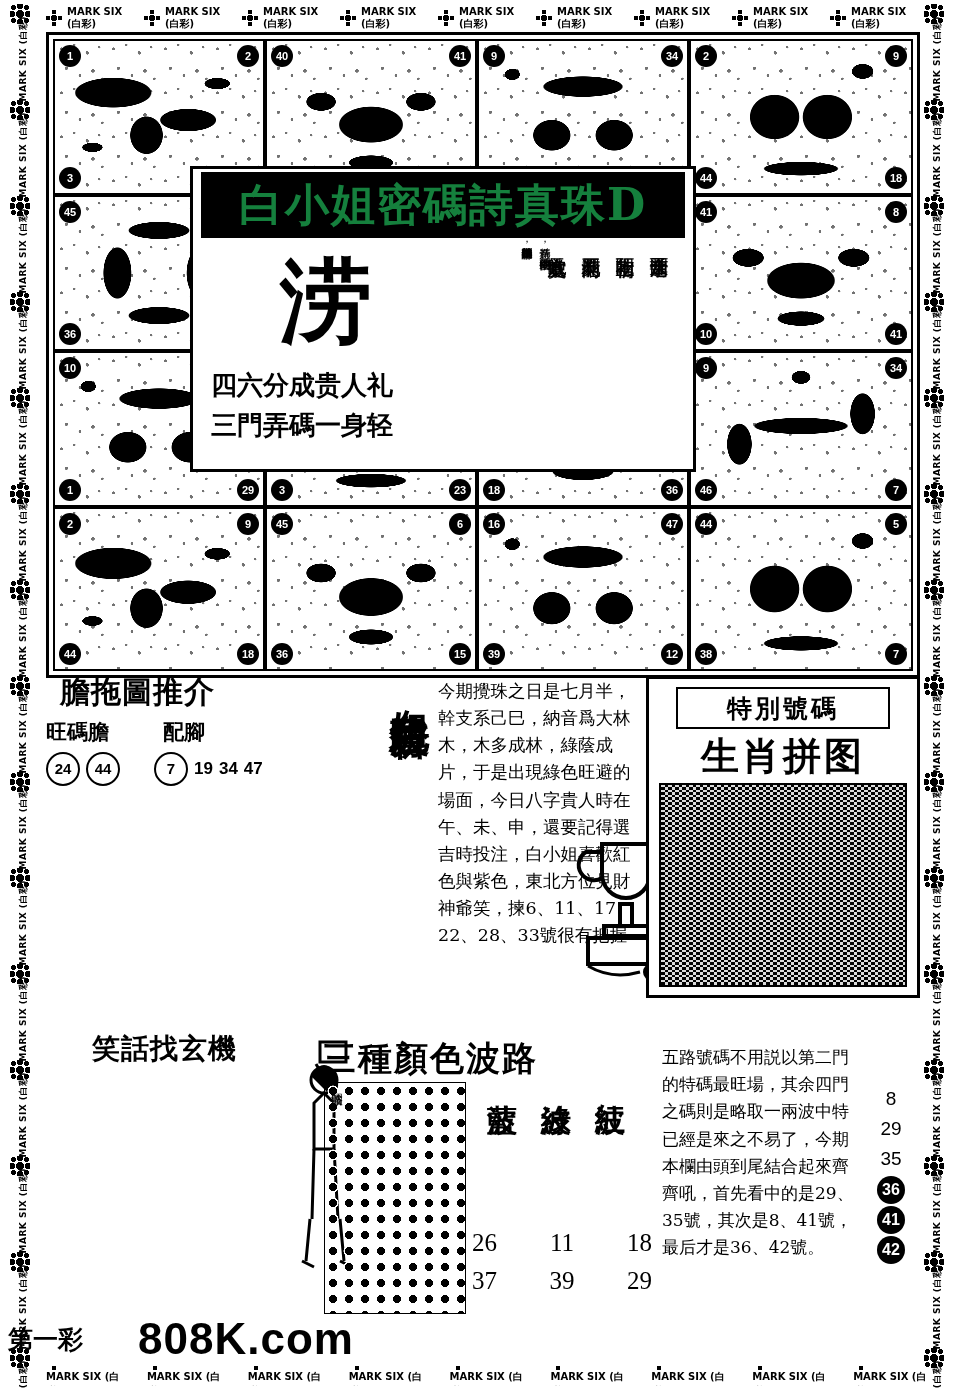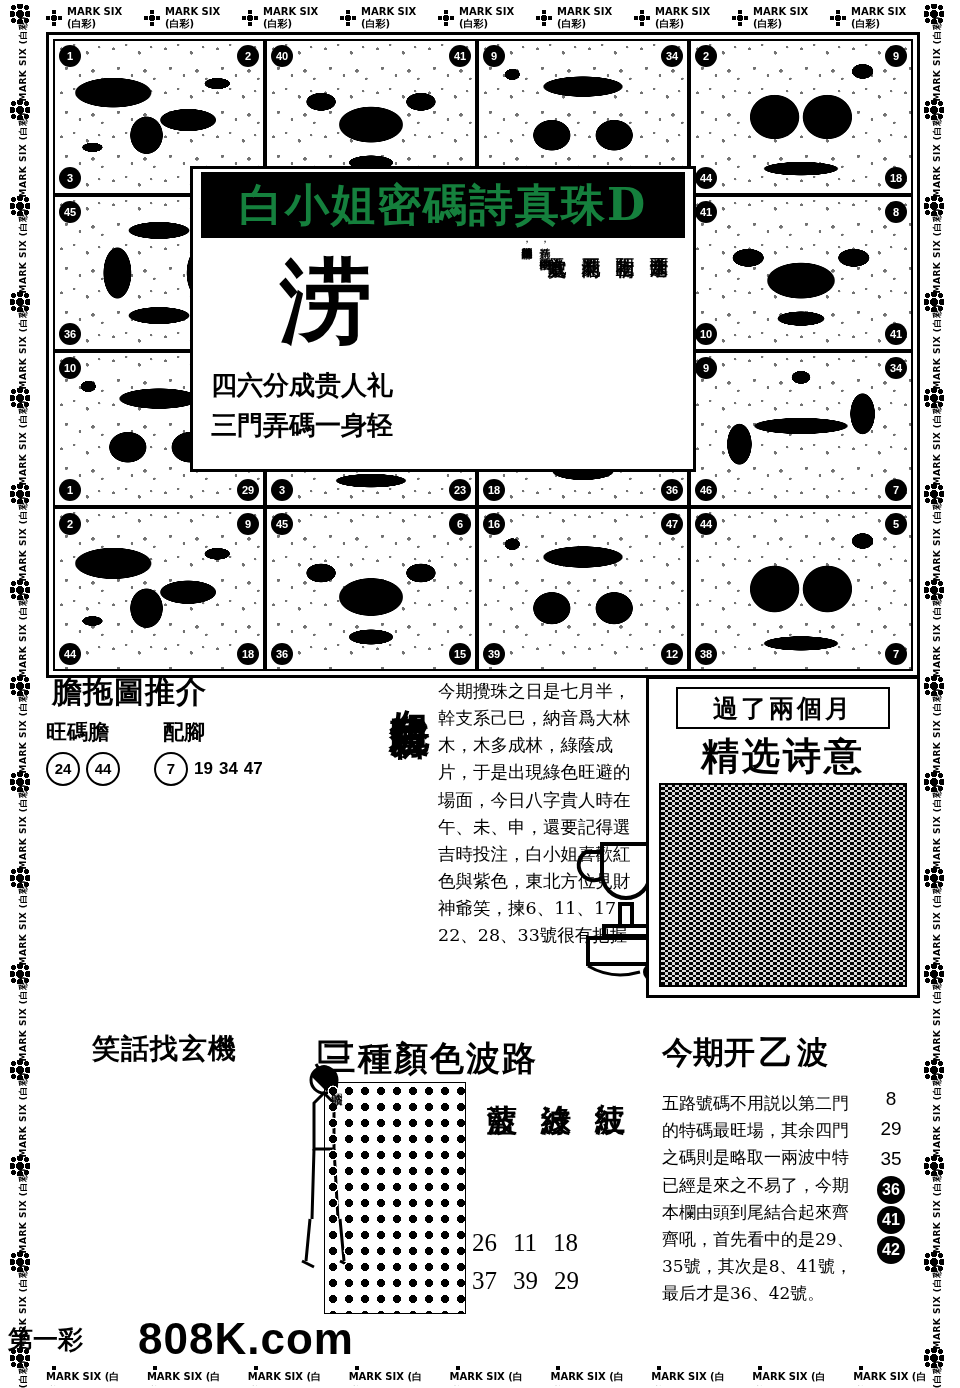--- a/index.html
+++ b/index.html
@@ -125,21 +125,21 @@
     font-size:19px;line-height:1.25;writing-mode:vertical-rl;text-orientation:upright;}
   .poem-note{position:absolute;top:70px;width:18px;font-size:11px;line-height:1.2;
     writing-mode:vertical-rl;text-orientation:upright;}
 
   
   .mid{position:absolute;left:46px;top:676px;width:868px;height:350px;}
 
   .box-a{position:absolute;left:0;top:0;width:275px;height:340px;}
   .hdr-a{font-family:"DejaVu Serif", serif;font-size:30px;font-weight:bold;
     letter-spacing:1px;line-height:1.05;}
-  .hdr-a .l2{margin-left:6px;}
+  .hdr-a .l2{margin-left:14px;}
   .body-a{margin-top:8px;font-size:16.5px;line-height:1.5;
     font-family:"DejaVu Serif", serif;}
   .labels{margin-top:10px;display:flex;gap:54px;font-size:21px;font-weight:bold;
     font-family:"DejaVu Serif", serif;}
   .nums{margin-top:6px;display:flex;align-items:center;gap:6px;}
   .circ{width:30px;height:30px;border:2px solid #000;border-radius:50%;
     display:flex;align-items:center;justify-content:center;
     font-size:15px;font-weight:bold;font-family:"Liberation Sans", sans-serif;}
   .plain{font-size:17px;font-weight:bold;font-family:"Liberation Sans", sans-serif;}
 
@@ -184,21 +184,21 @@
     background-image:
       radial-gradient(circle at 50% 50%, #000 0 4px, #fff 4px 5.4px, transparent 5.6px);
     background-size:16px 16px;}
   .dotgrid-lbl{position:absolute;left:6px;top:48px;font-size:12px;
     writing-mode:vertical-rl;text-orientation:upright;}
   .waves{position:absolute;left:152px;top:44px;display:flex;gap:10px;}
   .wave-col{width:44px;font-family:"DejaVu Serif", serif;font-size:30px;font-weight:bold;
     writing-mode:vertical-rl;text-orientation:upright;line-height:1.05;}
   .wave-nums{position:absolute;left:150px;top:188px;width:180px;
     font-family:"Liberation Serif", serif;font-size:25px;line-height:1.5;}
-  .wave-nums div{display:flex;gap:16px;}
+  .wave-nums div{display:flex;gap:24px;justify-content:space-between;}
 
   .box-f{position:absolute;left:616px;top:0;width:252px;height:306px;}
   .hdr-f{font-family:"DejaVu Serif", serif;font-size:31px;font-weight:bold;
     display:flex;align-items:center;gap:4px;}
   .hdr-f .wavy{font-size:34px;}
   .body-f{margin-top:14px;font-size:17px;line-height:1.6;width:195px;
     font-family:"DejaVu Serif", serif;}
   .sidecol{position:absolute;right:0;top:54px;width:46px;text-align:center;
     font-family:"Liberation Sans", sans-serif;font-size:19px;line-height:1.52;}
   .sidecol .hl{width:28px;height:28px;margin:2px auto;border-radius:50%;
@@ -503,22 +503,22 @@
         <path d="M84 26 h16 a14 14 0 0 1 -16 26" fill="none" stroke="#000" stroke-width="4"></path>
         <rect x="54" y="78" width="12" height="22" fill="none" stroke="#000" stroke-width="4"></rect>
         <rect x="38" y="100" width="44" height="10" fill="none" stroke="#000" stroke-width="4"></rect>
         <rect x="22" y="112" width="76" height="26" fill="none" stroke="#000" stroke-width="4"></rect>
         <circle cx="86" cy="146" r="9" fill="#000"></circle>
         <path d="M22 140 q24 14 52 6" fill="none" stroke="#000" stroke-width="3"></path>
       </svg>
     </div>
 
     <div class="box-c">
-      <div class="t1">過了兩個月</div>
-      <div class="t2">精选诗意</div>
+      <div class="t1">特別號碼</div>
+      <div class="t2">生肖拼图</div>
       <div class="img">
           <div class="noise"></div>
         </div>
     </div>
   </div>
 
   <div class="bot">
 
     <div class="box-d">
       <div class="hdr-d">笑話找玄機</div>
@@ -553,25 +553,20 @@
           </div>
           <div>
             <span>37</span>
             <span>39</span>
             <span>29</span>
           </div>
         </div>
     </div>
 
     <div class="box-f">
-      <div class="hdr-f">
-        <span>今期开</span>
-        <span class="wavy">乙</span>
-        <span>波</span>
-      </div>
       <div class="body-f">五路號碼不用説以第二門的特碼最旺場，其余四門之碼則是略取一兩波中特已經是來之不易了，今期本欄由頭到尾結合起來齊齊吼，首先看中的是29、35號，其次是8、41號，最后才是36、42號。</div>
       <div class="sidecol" id="side-nums">
           <div class="pl">8</div>
           <div class="pl">29</div>
           <div class="pl">35</div>
           <div class="hl">36</div>
           <div class="hl">41</div>
           <div class="hl">42</div>
         </div>
     </div>

